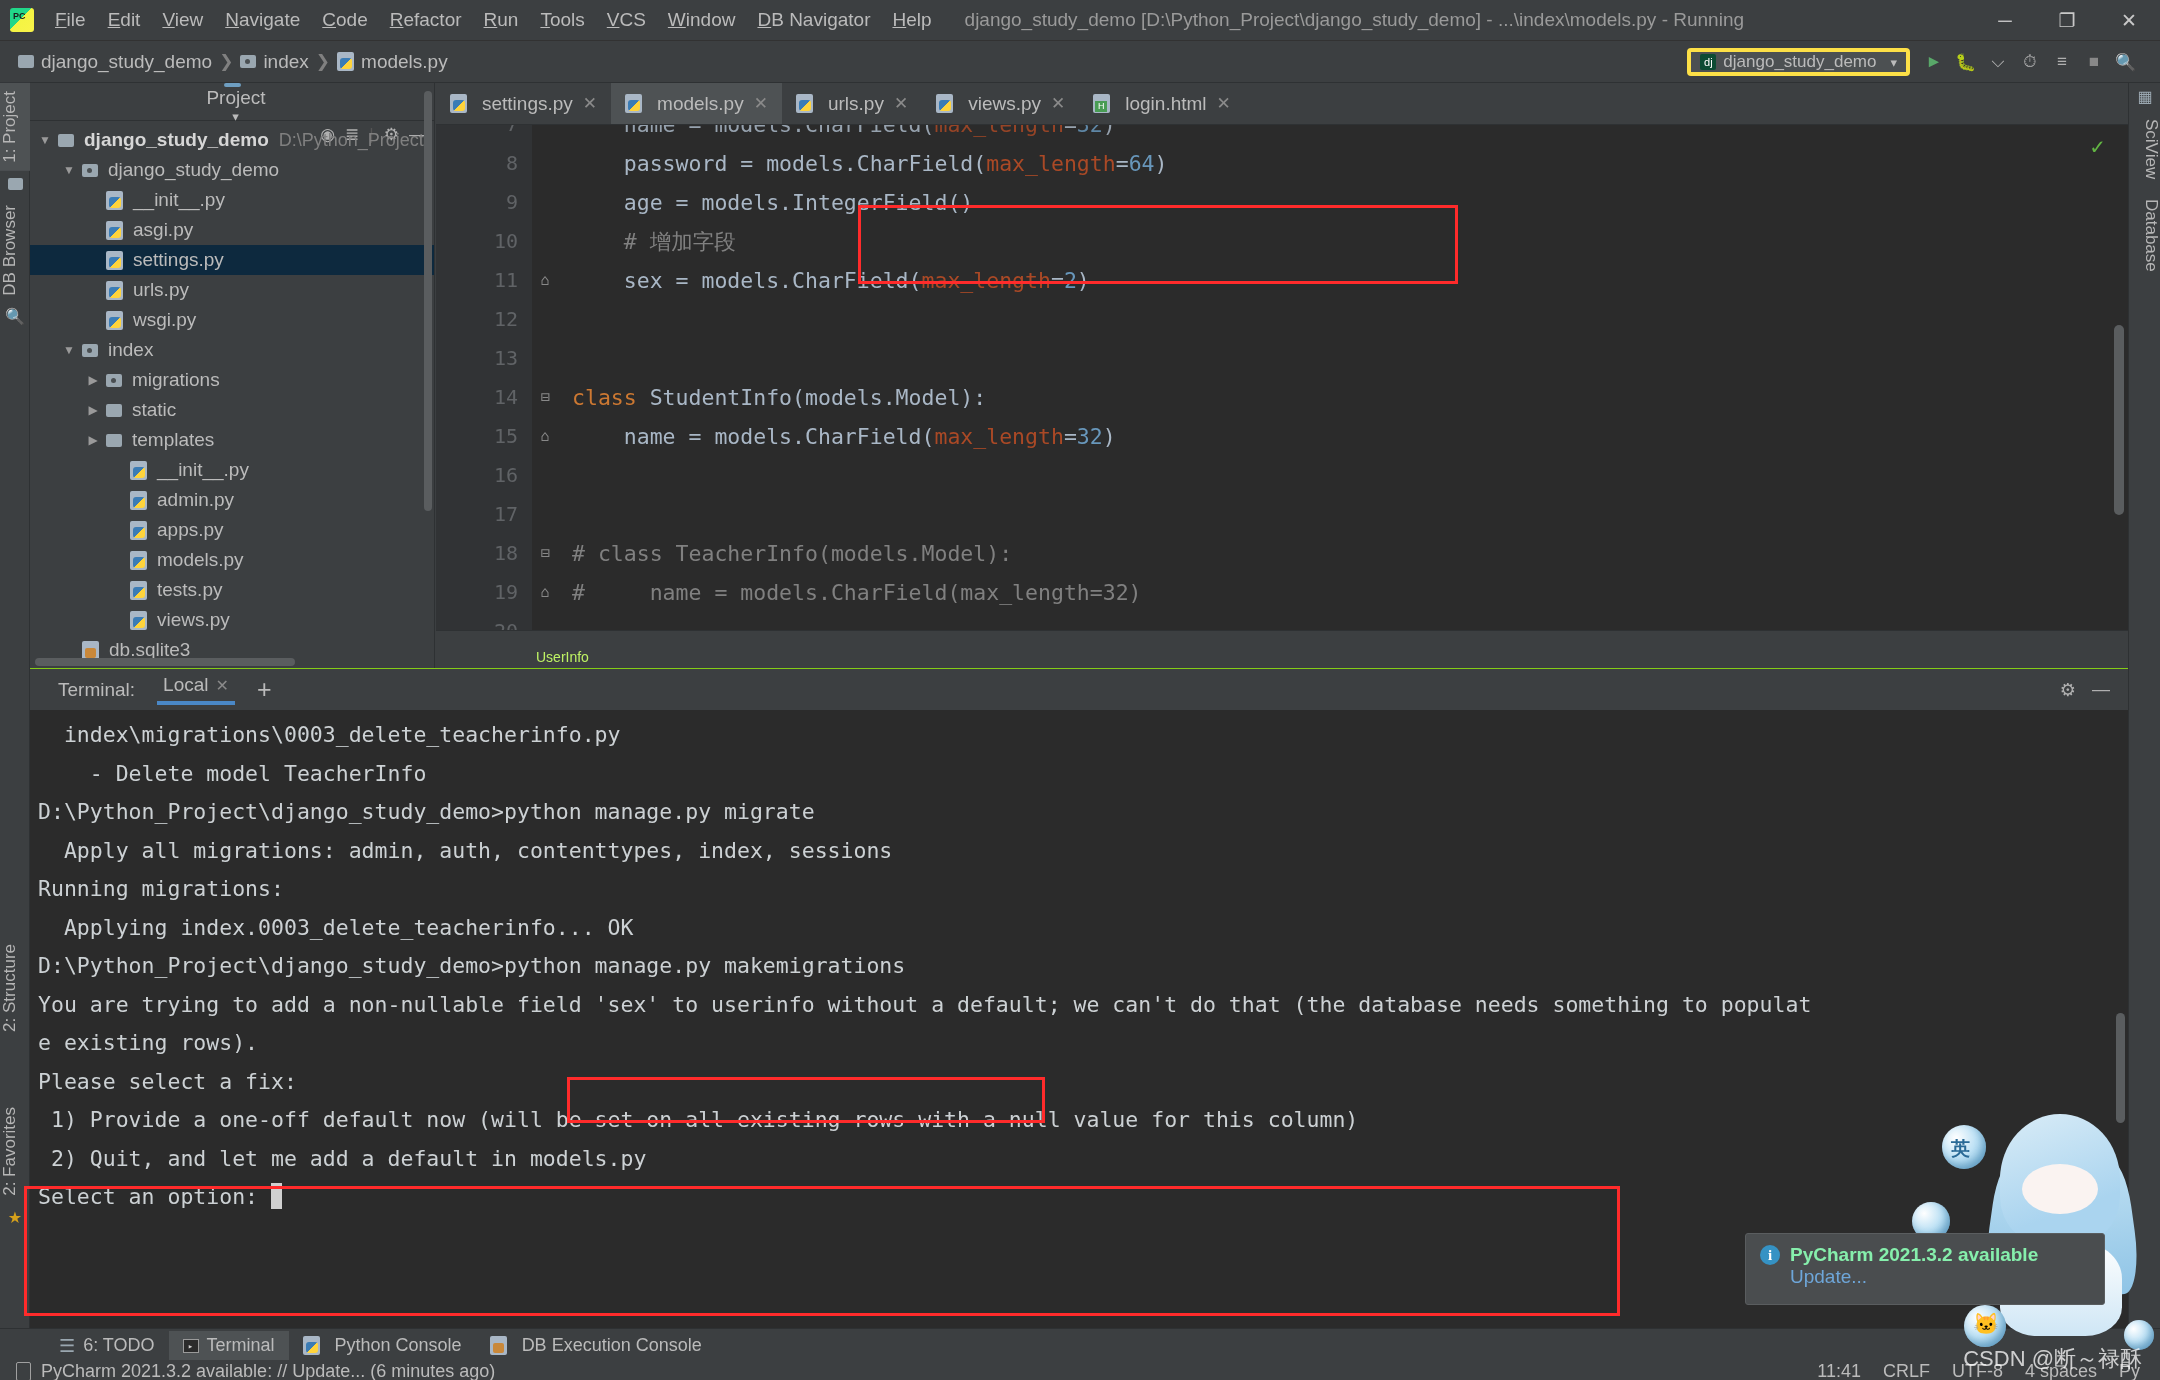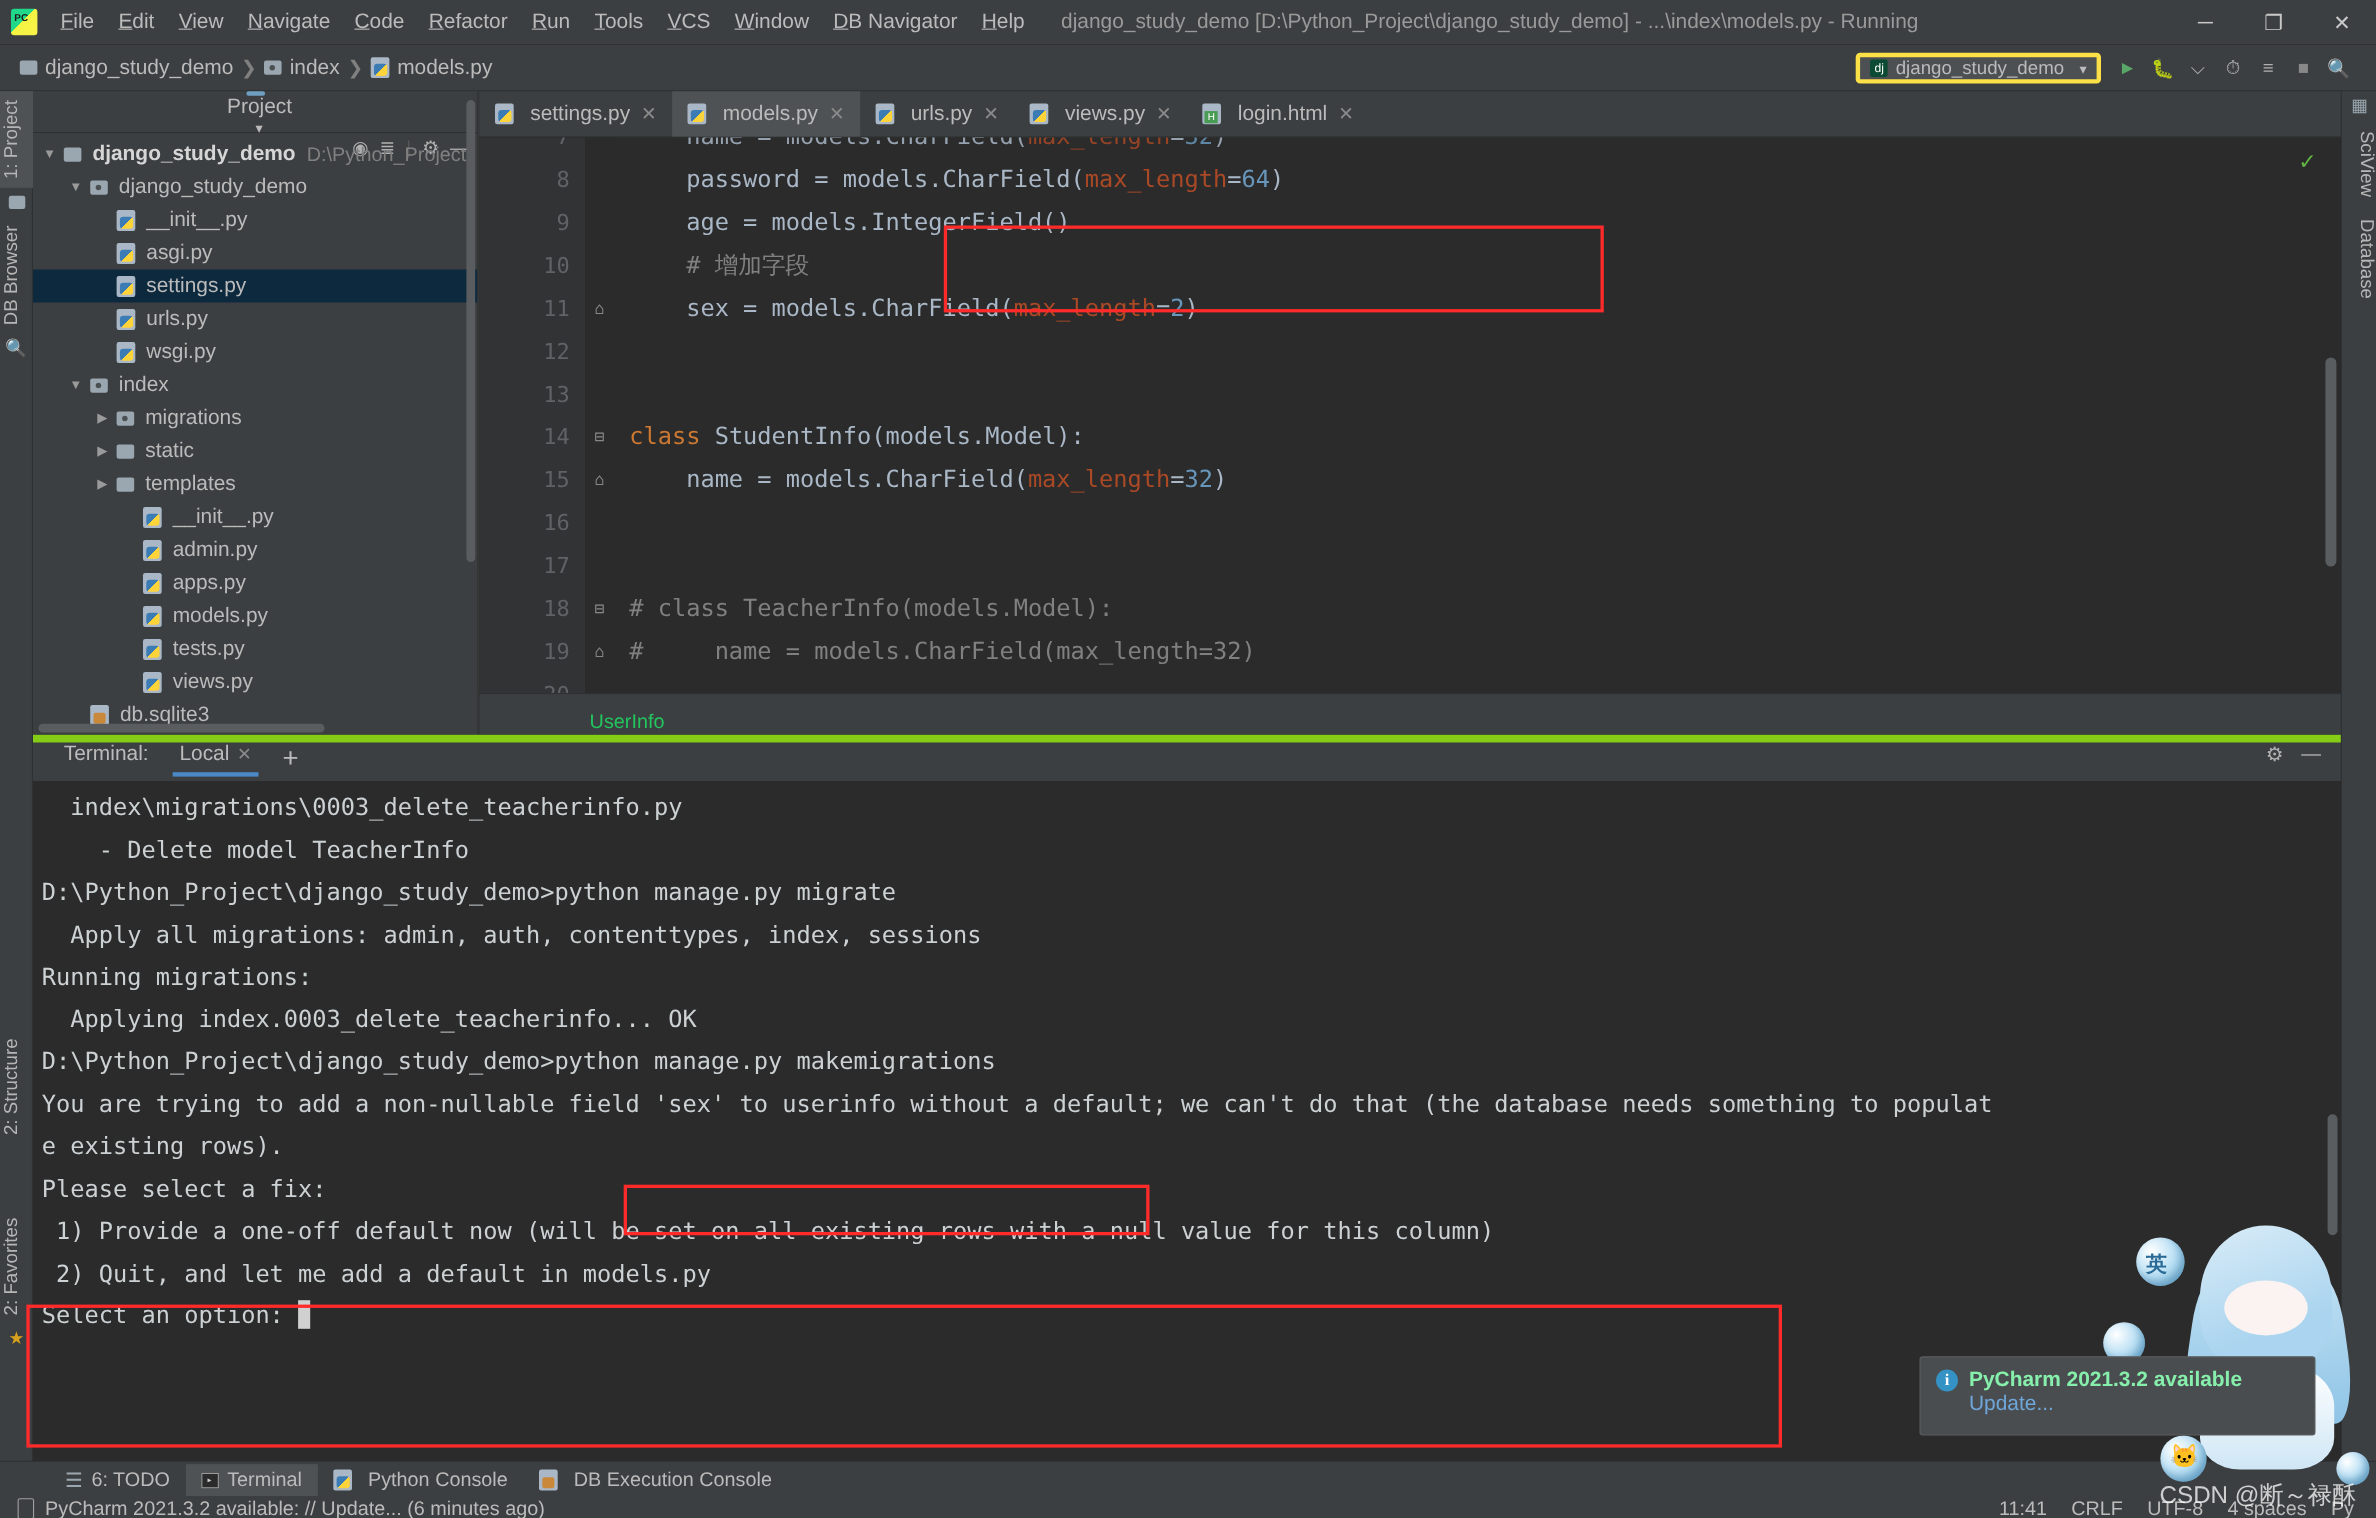--- a/index.html
+++ b/index.html
@@ -191,40 +191,40 @@
   .editor-vscroll {
     position: absolute; right: 4px; top: 200px; width: 10px; height: 190px;
     background: #5a5d5f; border-radius: 5px;
   }
   .check-ic { position:absolute; right: 22px; top: 10px; color: #62b543; font-size: 20px;}
   .bread-bottom {
     position: absolute; left: 436px; top: 630px; width: 1692px; height: 38px;
     background: #3c3f41; display: flex; align-items: center; padding-left: 100px;
     border-top: 1px solid #2e3133;
   }
-  .bread-bottom span { color: #22c55e; font-size: 18px; margin-top: 14px; }
+  .bread-bottom span { color: #bef264; font-size: 14px; margin-top: 14px; }
 
   
   .right-rail {
     position: absolute; top: 83px; right: 0; width: 32px; height: 1297px;
     background: #3c3f41; border-left: 1px solid #2e3133;
   }
   .rrail-text {
     writing-mode: vertical-rl; color: #b6b6b6; font-size: 17px;
     white-space: nowrap; padding: 10px 0; text-align:center; width: 32px;
   }
 
   
   .term-panel {
     position: absolute; left: 30px; top: 668px; width: 2098px; height: 660px;
     background: #2b2b2b;
   }
   .term-header {
-    height: 42px; background: #3c3f41; display: flex; align-items: flex-start;
-    padding-left: 28px; border-top: 7px solid #84cc16;
+    height: 42px; background: #3c3f41; display: flex; align-items: center;
+    padding-left: 28px; border-top: 1px solid #84cc16;
   }
   .term-label { color: #bbbbbb; font-size: 19px; }
   .term-tab {
     margin-left: 22px; color: #bbbbbb; font-size: 19px; position: relative;
     padding: 0 6px 9px 6px; display: flex; align-items: center; gap: 7px;
   }
   .term-tab.active:after {
     content:""; position:absolute; left:0; right:0; bottom:0; height:4px; background:#4a88c7;
   }
   .term-tab .x { color: #8a8a8a; font-size: 16px; }

